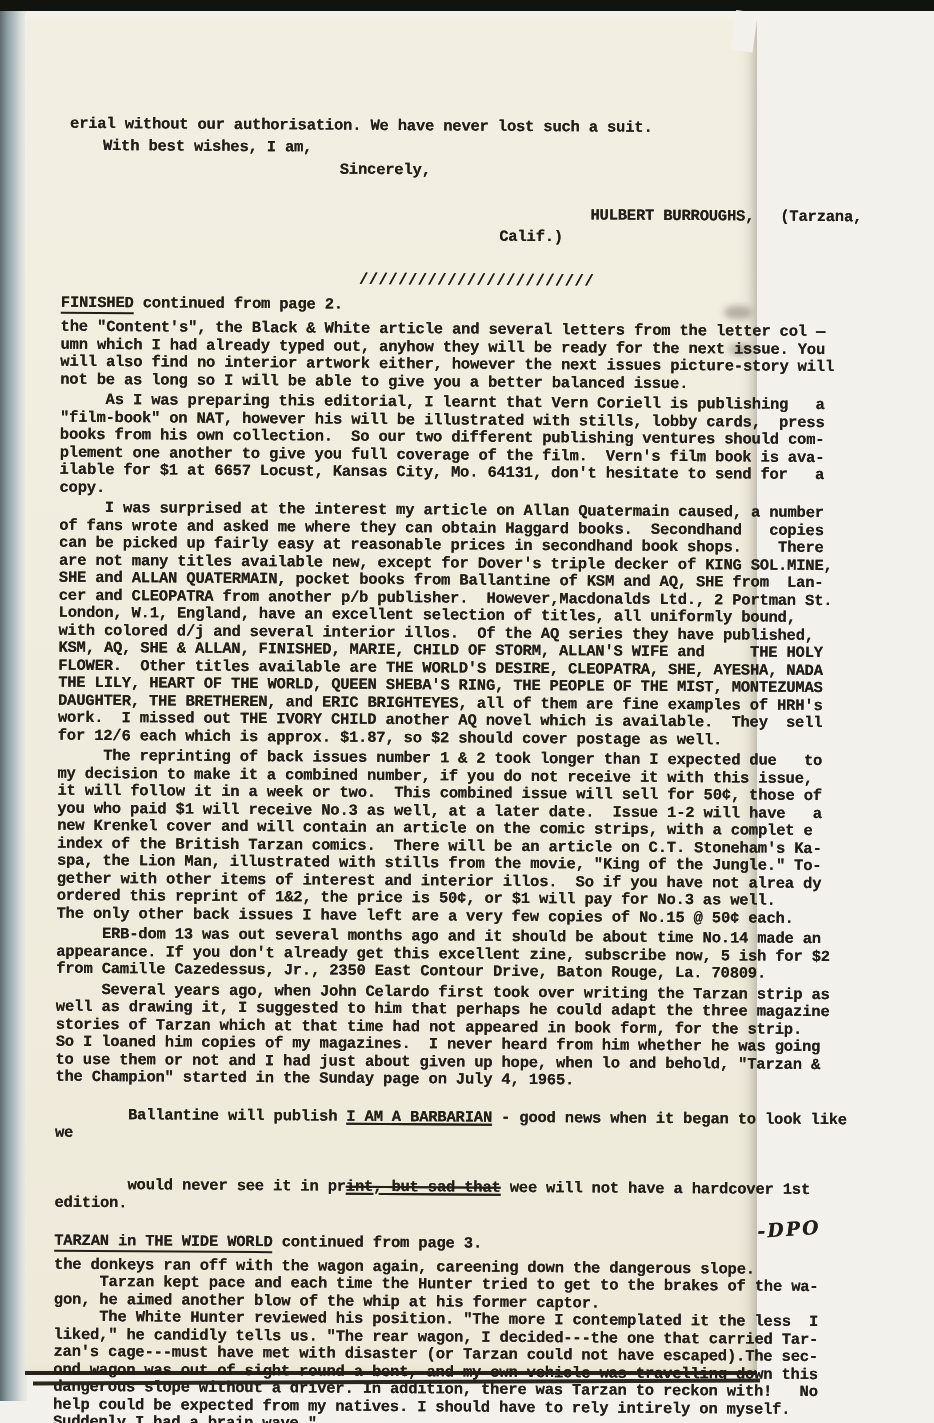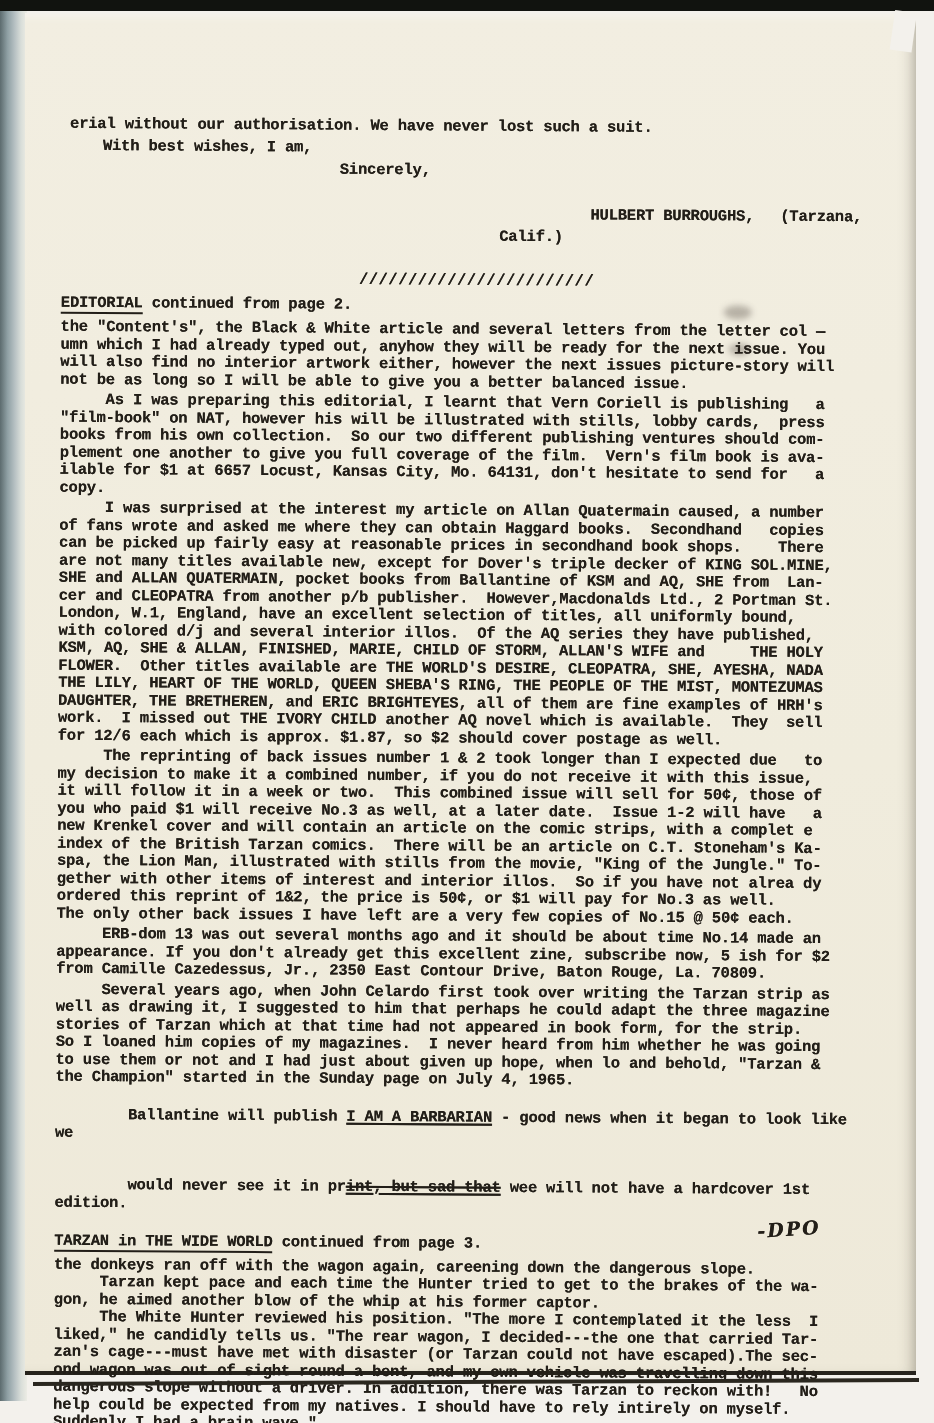--- a/index.html
+++ b/index.html
@@ -7,21 +7,21 @@
     position:relative; width:934px; height:1423px; overflow:hidden;
     background:#f3f1ec;
     font-family:"Liberation Mono", monospace;
   }
   .top-bar { position:absolute; top:0; left:0; width:934px; height:11px; background:#11130f; }
   .left-edge {
     position:absolute; left:0; top:11px; width:27px; height:1390px;
     background:linear-gradient(90deg,#5c6b6e 0%, #8fa0a4 28%, #b7c1c3 55%, #d9ded9 78%, #ecece4 100%);
   }
   .paper {
-    position:absolute; left:25px; top:13px; width:891px; height:1358px;
+    position:absolute; left:25px; top:13px; width:732px; height:1358px;
     background:linear-gradient(180deg,#f2eee1 0%, #f0ecdd 55%, #eee9d9 100%);
     box-shadow: inset -12px 0 16px -12px rgba(60,55,40,0.5),
                 inset 0 12px 10px -10px rgba(255,255,255,0.8);
     border-bottom:4px solid #26231c;
   }
   .paper::after {
     content:""; position:absolute; left:8px; right:-3px; bottom:-13px; height:4px;
     background:#2a271f; transform:rotate(-0.25deg);
   }
   .paper::before {
@@ -75,21 +75,21 @@
         <div class="letter-line l1">erial without our authorisation. We have never lost such a suit.</div>
         <div class="letter-line l2">With best wishes, I am,</div>
         <div class="letter-line l3">Sincerely,</div>
         <div class="letter-line l4">
           <span>HULBERT BURROUGHS,</span><span class="sig-gap"></span><span>(Tarzana, Calif.)</span>
         </div>
         <div class="letter-line l5">////////////////////////</div>
       </div>
 
       <div class="heading">
-        <span class="u">EDITORIAL</span><span> continued from page 2.</span>
+        <span class="u">FINISHED</span><span> continued from page 2.</span>
       </div>
 
       <div class="para">the "Content's", the Black &amp; White article and several letters from the letter col —
 umn which I had already typed out, anyhow they will be ready for the next issue. You
 will also find no interior artwork either, however the next issues picture-story will
 not be as long so I will be able to give you a better balanced issue.</div>
       <div class="para">     As I was preparing this editorial, I learnt that Vern Coriell is publishing   a
 "film-book" on NAT, however his will be illustrated with stills, lobby cards,  press
 books from his own collection.  So our two different publishing ventures should com-
 plement one another to give you full coverage of the film.  Vern's film book is ava-

